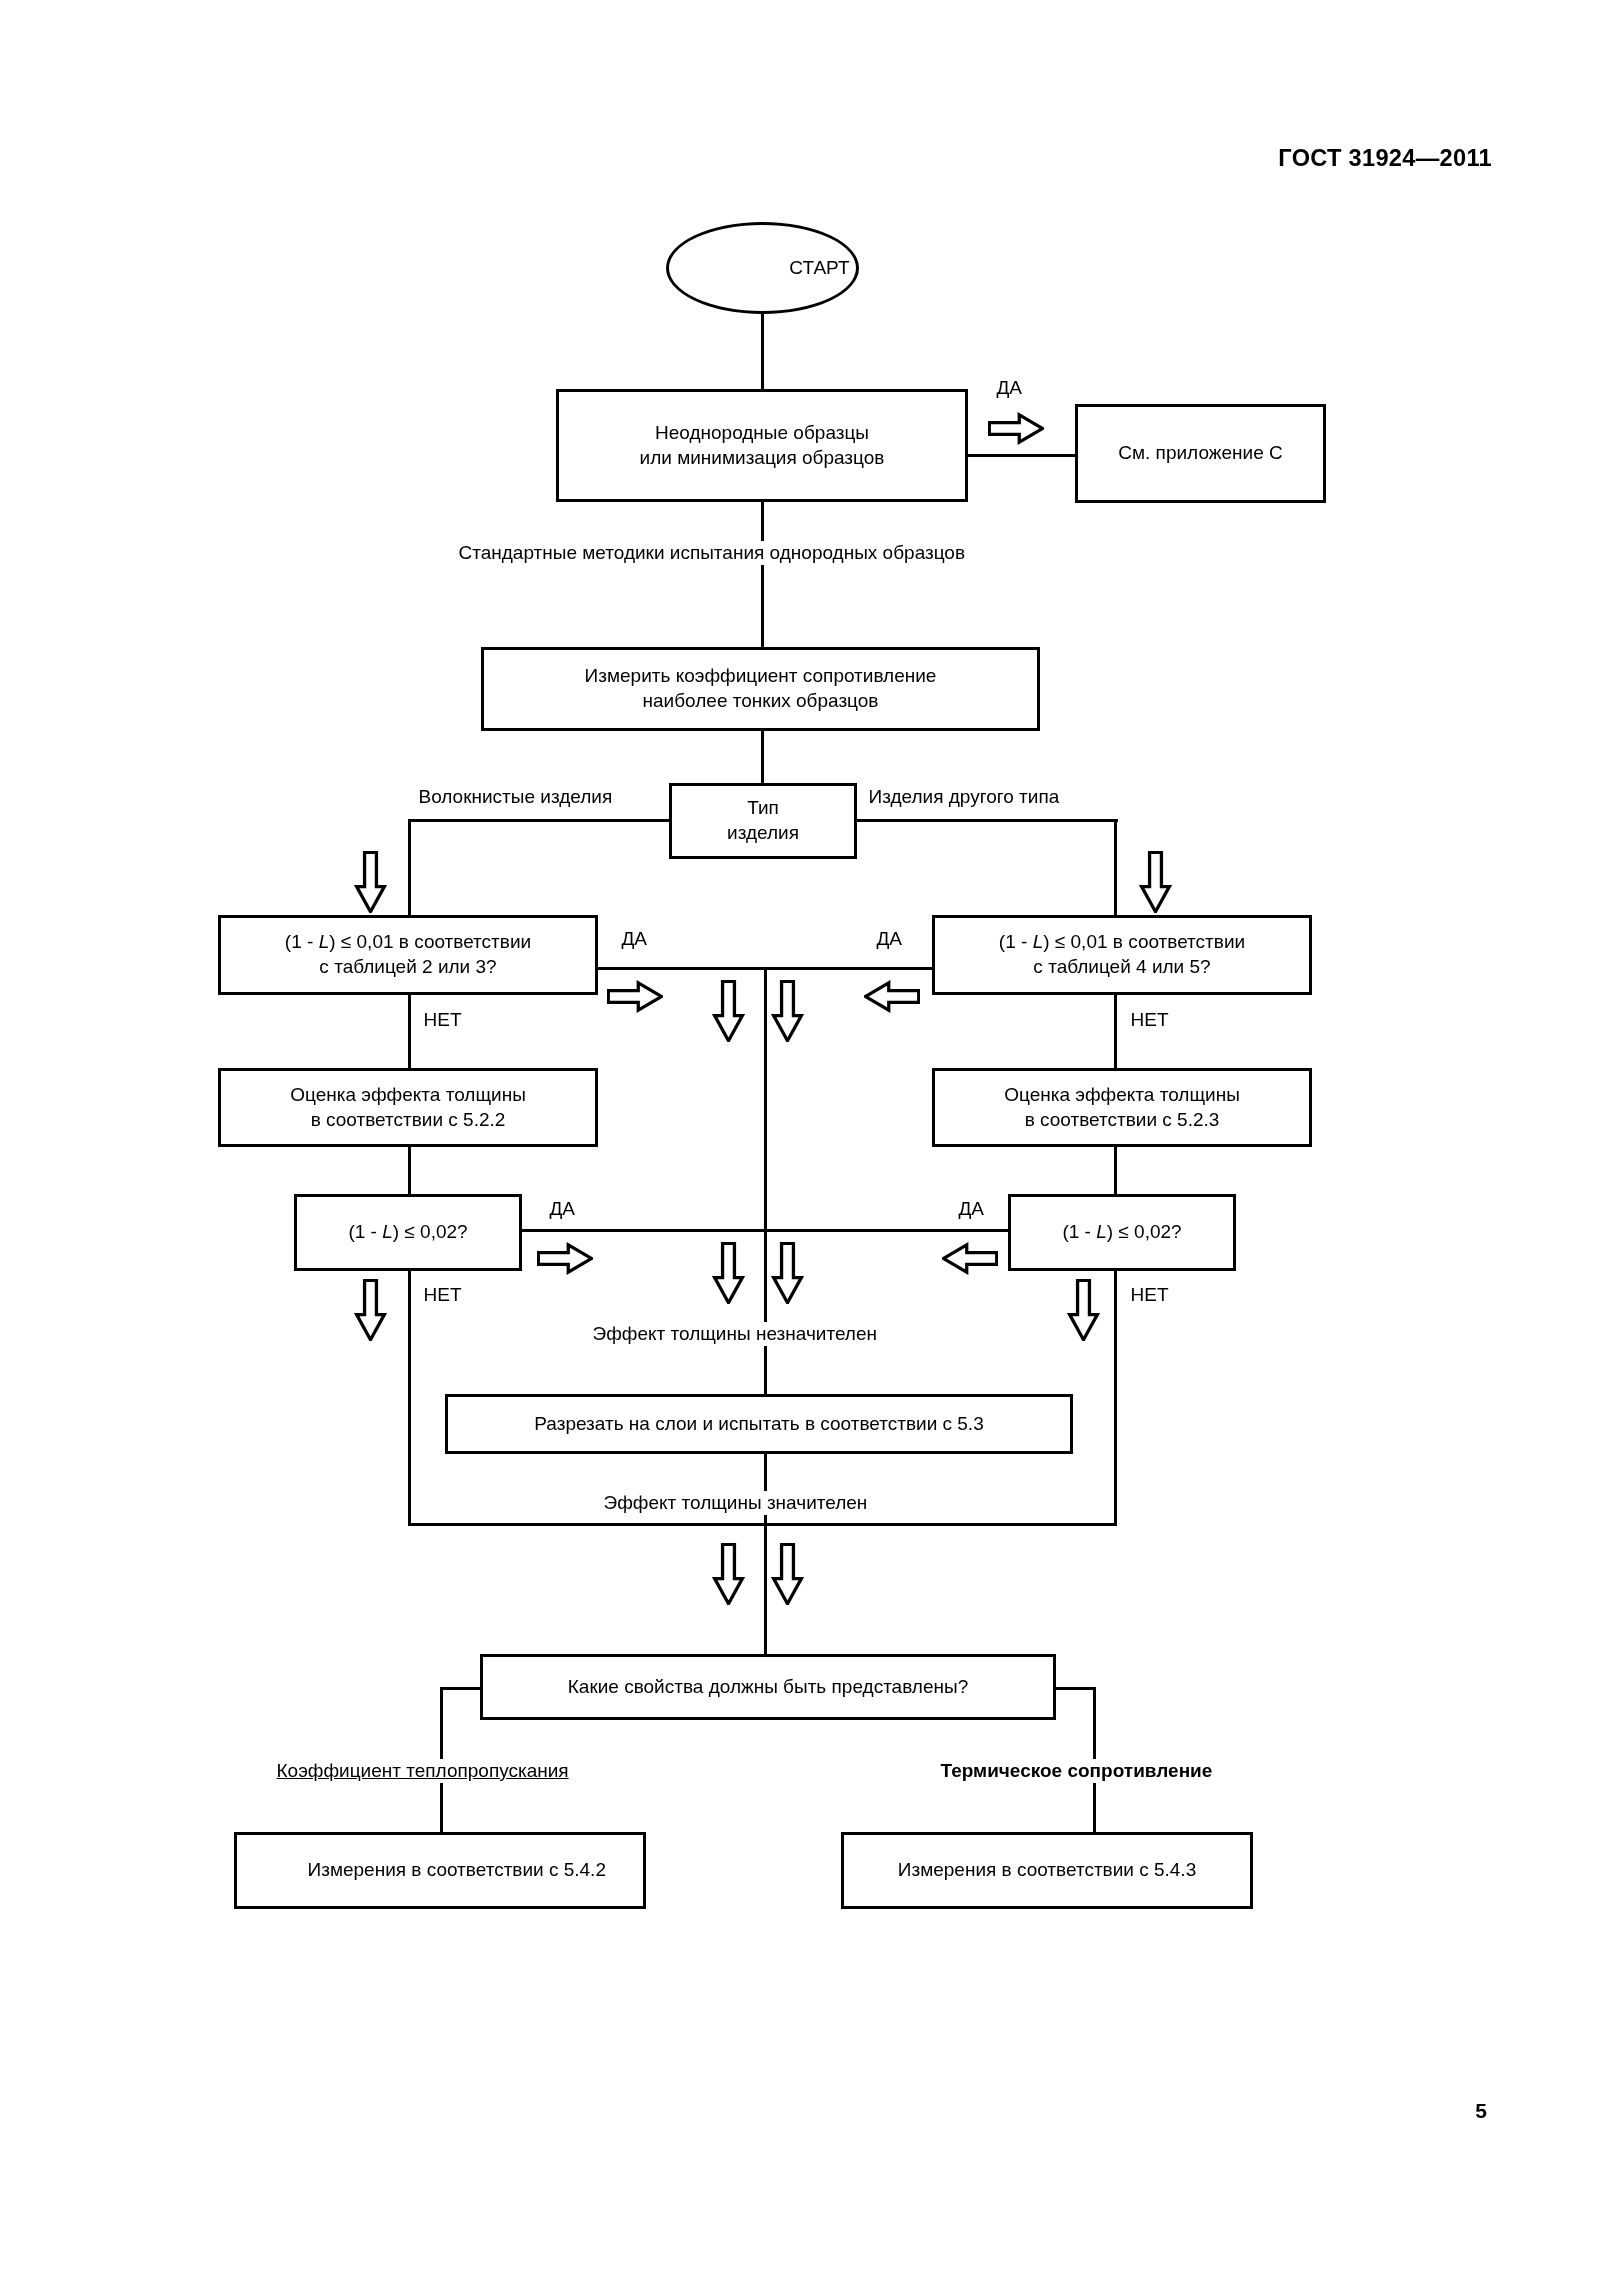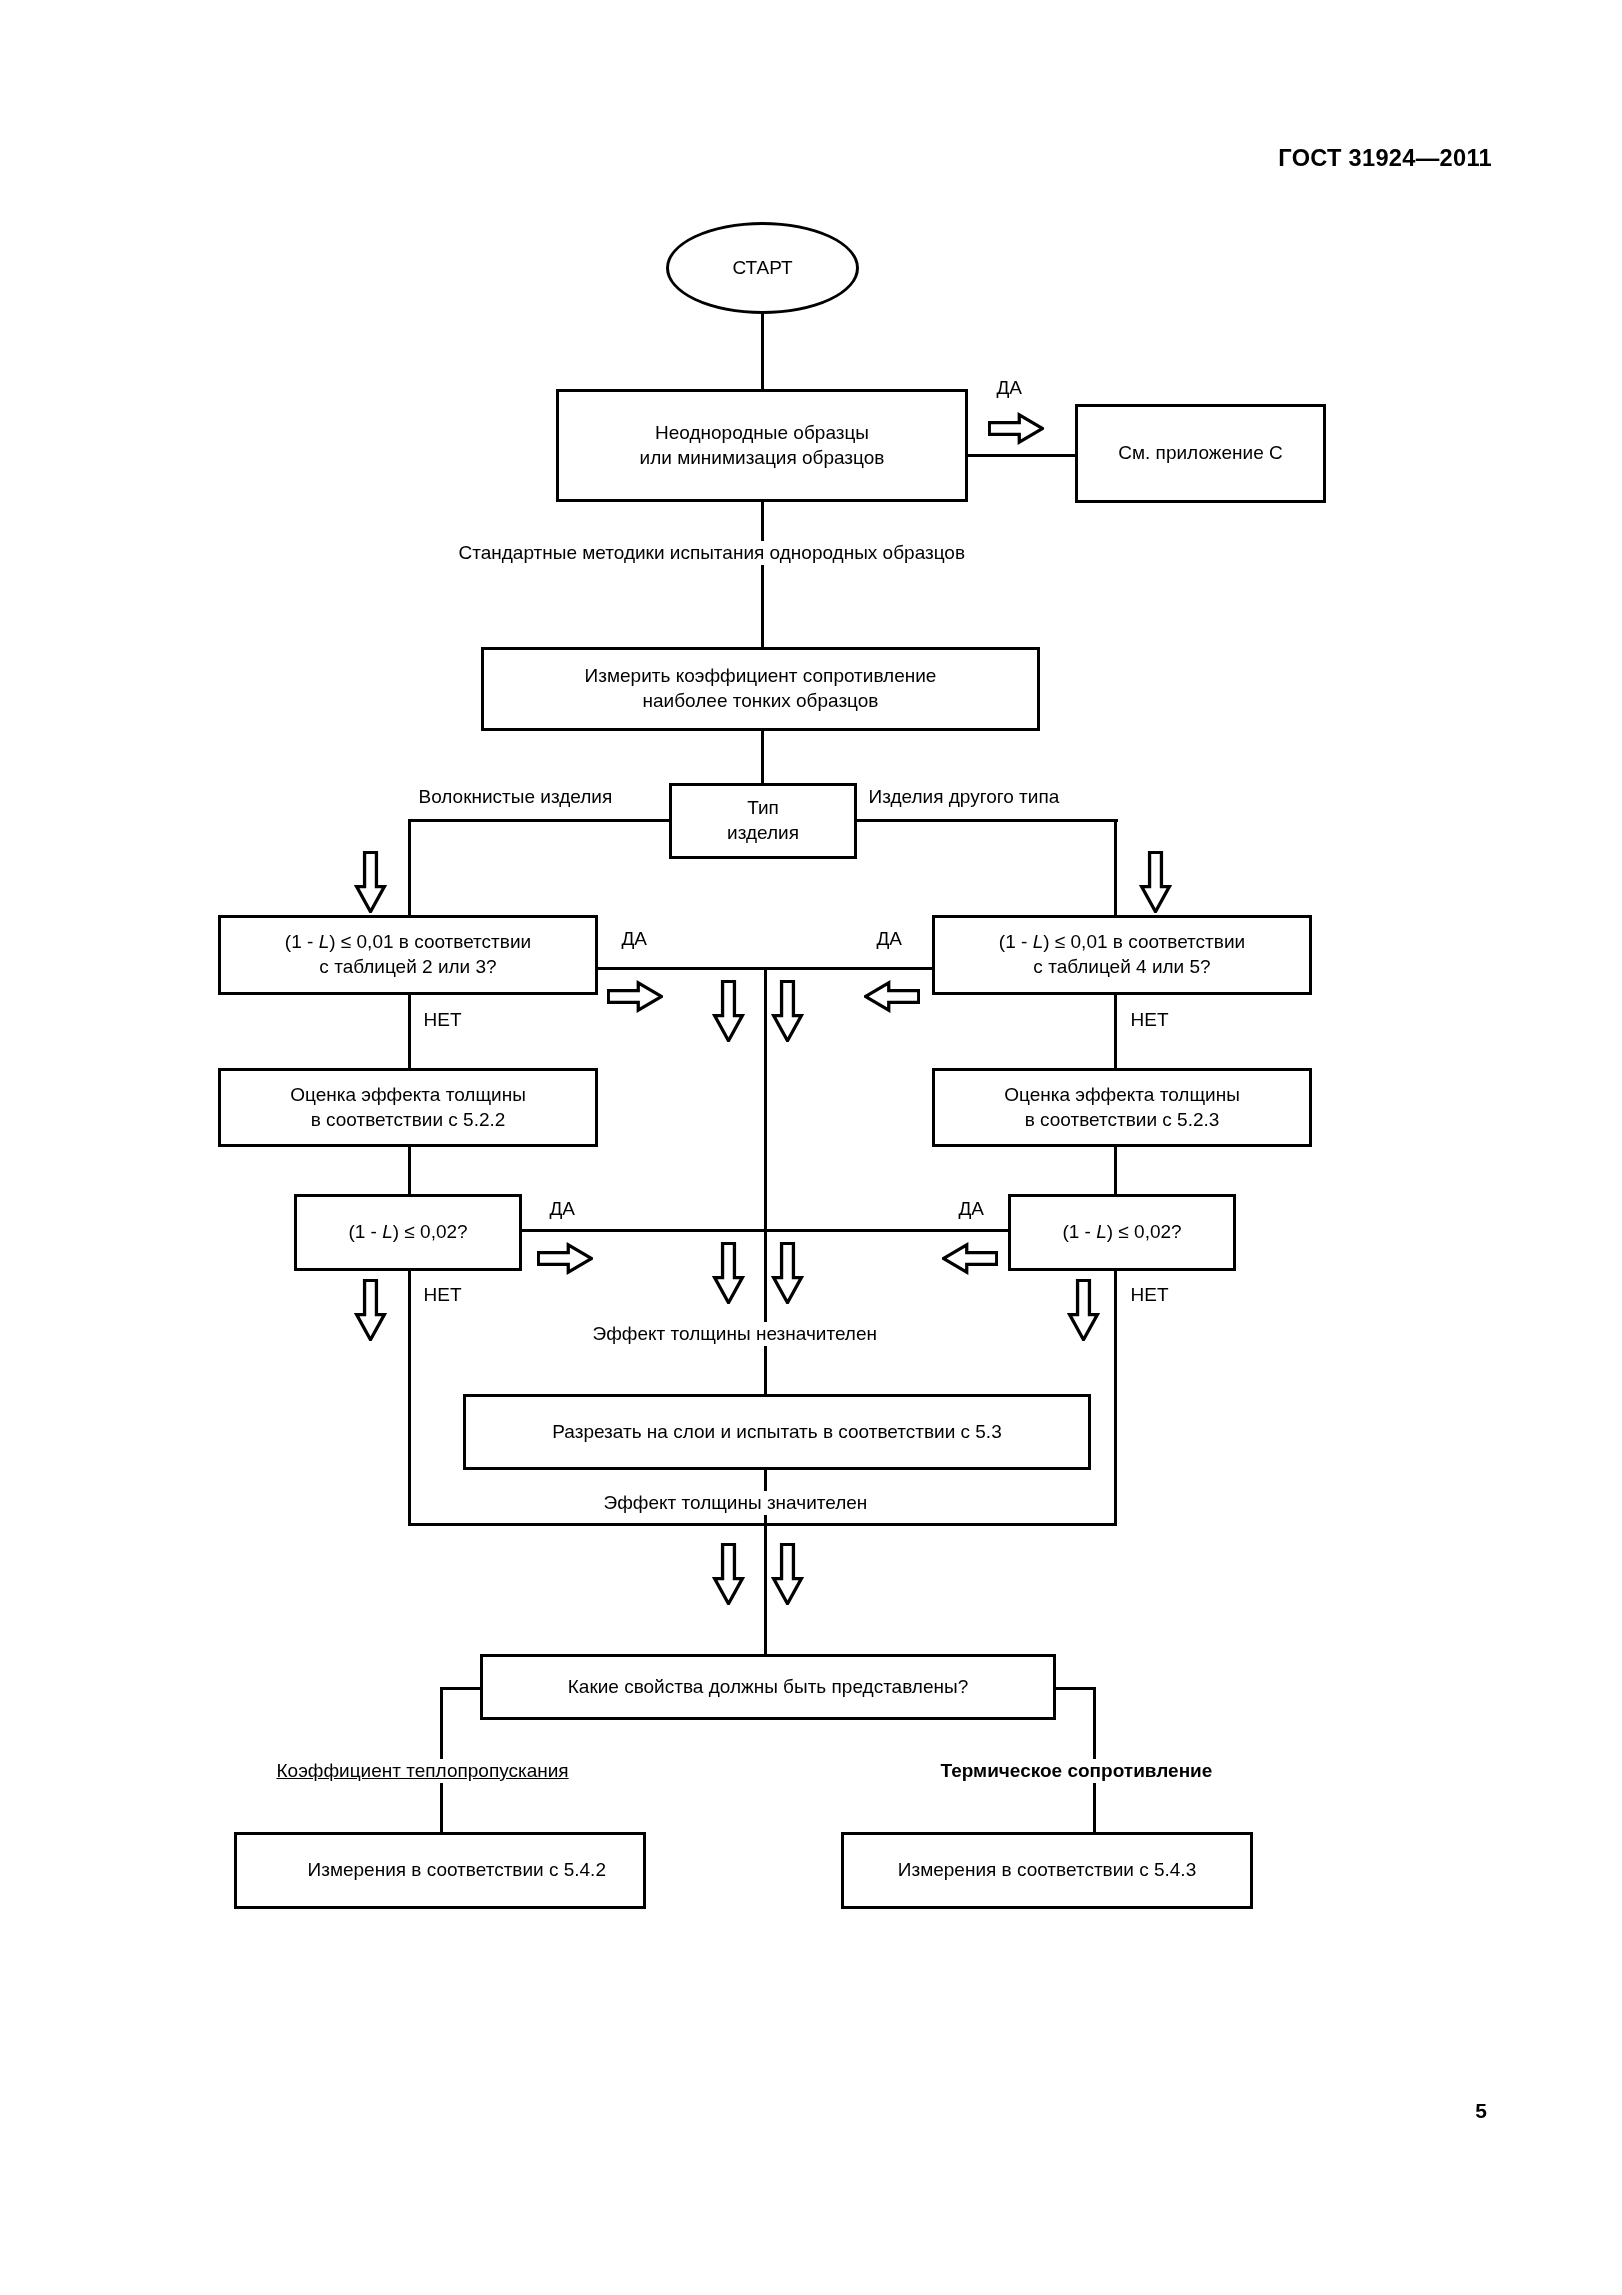--- a/index.html
+++ b/index.html
@@ -12,21 +12,21 @@
   
   .doc-header{position:absolute;right:131px;top:145px;font-size:23.6px;font-weight:bold;
               letter-spacing:0.3px;white-space:nowrap;}
   .fig-caption{position:absolute;left:0;right:0;top:2027px;text-align:center;font-size:20px;}
   .page-num{position:absolute;right:136px;top:2099px;font-size:21px;font-weight:bold;}
 
   
   .node{position:absolute;box-sizing:border-box;border:3.3px solid #000;background:#fff;
         display:flex;align-items:center;justify-content:center;text-align:center;
         font-size:19px;line-height:1.30;padding:0 6.5px;z-index:3;}
-  .oval{border-radius:50%;}
+  .oval{border-radius:50%;justify-content:flex-end;}
 
   .vline{position:absolute;width:3.3px;background:#000;z-index:1;}
   .hline{position:absolute;height:3.3px;background:#000;z-index:1;}
 
   
   .cap{position:absolute;font-size:19px;line-height:1.25;white-space:nowrap;
        background:#fff;padding:0 6.5px;z-index:4;}
 
   
   .arrow{position:absolute;z-index:5;}
@@ -218,21 +218,21 @@
       </svg>
     </div>
     <div class="arrow" style="left:771px;top:1242px;width:33px;height:62px;">
       <svg width="33" height="62" viewBox="0 0 50 94">
         <polygon points="16,2 34,2 34,54 46,54 25,92 4,54 16,54" fill="#fff" stroke="#000" stroke-width="5" stroke-linejoin="miter"></polygon>
       </svg>
     </div>
 
     <div class="cap" style="left:586px;top:1322px;">Эффект толщины незначителен</div>
 
-    <div class="node" style="left:445px;top:1394px;width:628px;height:76px;margin-left:18px;">
+    <div class="node" style="left:445px;top:1394px;width:628px;height:60px;">
       <span>Разрезать на слои и испытать в соответствии с 5.3</span>
     </div>
 
     <div class="cap" style="left:597px;top:1491px;">Эффект толщины значителен</div>
 
     <div class="vline" style="left:764px;top:1523px;height:131px;"></div>
 
     <div class="arrow" style="left:712px;top:1543px;width:33px;height:62px;">
       <svg width="33" height="62" viewBox="0 0 50 94">
         <polygon points="16,2 34,2 34,54 46,54 25,92 4,54 16,54" fill="#fff" stroke="#000" stroke-width="5" stroke-linejoin="miter"></polygon>

